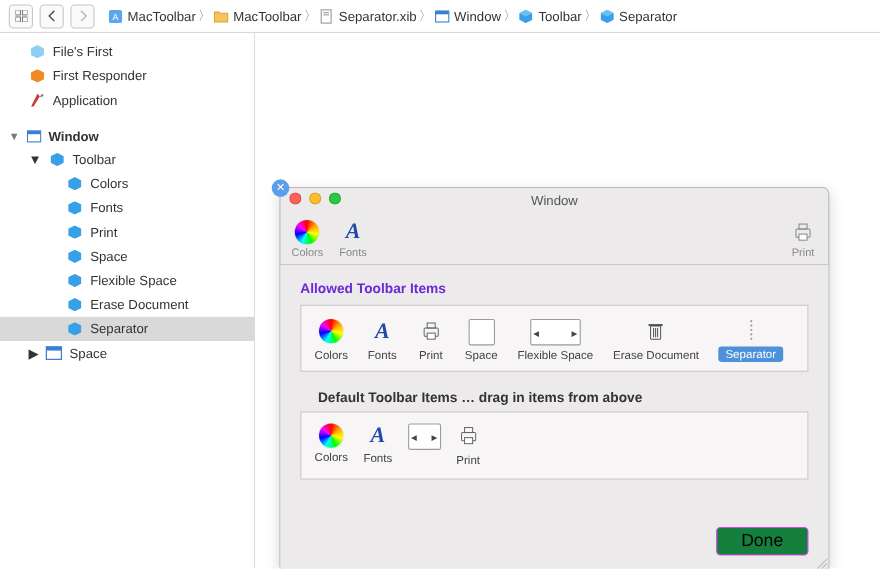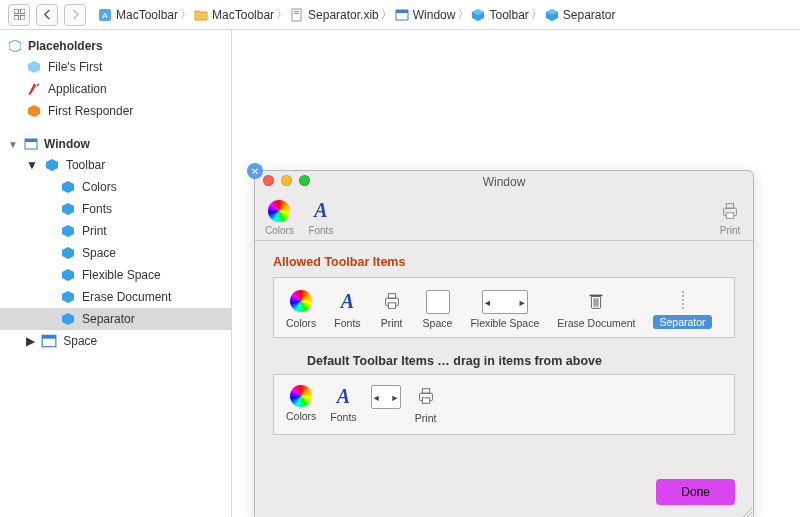--- a/index.html
+++ b/index.html
@@ -29,34 +29,34 @@
   .macwin-title { height:22px; display:flex; align-items:center; justify-content:center; position:relative; color:#555; }
   .traffic { position:absolute; left:8px; top:4px; display:flex; gap:7px; }
   .dot { width:11px; height:11px; border-radius:50%; border:0.5px solid rgba(0,0,0,0.15);}
   .red{background:#ff5f57;} .yel{background:#febc2e;} .grn{background:#28c840;}
   .close-badge { position:absolute; left:-8px; top:-8px; width:16px; height:16px; border-radius:50%; background:#5b9eea; color:#fff; font-size:10px; display:flex; align-items:center; justify-content:center;}
   .win-toolbar { height:48px; border-bottom:1px solid #c8c6c6; display:flex; align-items:center; padding:0 10px; gap:14px; }
   .tb-item { display:flex; flex-direction:column; align-items:center; gap:1px; color:#888; font-size:10px; }
   .tb-item .glyph { width:26px; height:26px; display:flex; align-items:center; justify-content:center; }
   .tb-right { margin-left:auto; }
   .win-body { flex:1; background:#eceaea; padding:14px 18px; display:flex; flex-direction:column; }
-  .sect-title { font-weight:600; font-size:12.5px; color:#c2410c; margin-bottom:8px; }
+  .sect-title { font-weight:600; font-size:12.5px; color:#6d28d9; margin-bottom:8px; }
   .allowed { border:1px solid #c8c6c6; background:#f7f5f5; padding:10px 12px 8px; display:flex; gap:18px; align-items:flex-end; }
   .allowed .it { display:flex; flex-direction:column; align-items:center; gap:3px; font-size:10.5px; color:#444; }
   .allowed .it .glyph { width:26px; height:26px; display:flex; align-items:center; justify-content:center; border:1px solid transparent;}
   .box { width:24px; height:24px; border:1px solid #9c9c9c; background:#fff; border-radius:2px; }
   .box.flex { width:46px; display:flex; align-items:center; justify-content:space-between; padding:0 2px; }
   .sep-lab { background:#4c91d9; color:#fff; border-radius:3px; padding:1px 6px; }
   .sep-glyph { display:flex; flex-direction:column; gap:2px; height:24px; justify-content:center; }
   .sep-glyph span{ width:2px; height:2px; background:#9c9c9c; border-radius:50%;}
-  .sect-title2 { font-weight:600; font-size:12.5px; color:#333; margin:16px 18px 6px;padding-left:16px; }
+  .sect-title2 { font-weight:600; font-size:12.5px; color:#333; margin:16px 0 6px;padding-left:16px; }
   .defaults { border:1px solid #c8c6c6; background:#f7f5f5; padding:10px 12px; display:flex; gap:14px; width:100%; }
   .defaults .it { display:flex; flex-direction:column; align-items:center; gap:3px; font-size:10.5px; color:#444; }
   .done-row { margin-top:auto; display:flex; justify-content:flex-end; padding-top:10px;}
-  .btn { background:#d946ef; border:3px solid #d946ef; border-radius:4px; padding:3px 22px; font-size:12px;}
+  .btn { background:#15803d; border:1px solid #d946ef; border-radius:4px; padding:3px 22px; font-size:16px;}
   .resize { position:absolute; right:0; bottom:0; width:14px; height:14px;}
   
   .folder{ color:#52aef0; }
   .orange{ color:#f28b24; }
   .paint { color:#cc3a3a;}
   .fontA { font-family: Georgia, 'Times New Roman', serif; font-style:italic; font-size:20px; color:#1f4aa8; font-weight:600;}
   .colorwheel { width:22px; height:22px; border-radius:50%; background:conic-gradient(red,orange,yellow,lime,cyan,blue,magenta,red); box-shadow:0 0 1px rgba(0,0,0,0.3);}
   .printer svg{width:22px;height:22px;}
 </style>
 </head>
@@ -140,52 +140,44 @@
               <path d="M6 0L12 3 6 6 0 3z" fill="#6bc0f3"></path>
             </svg>
           </span>
         <span>Separator</span>
       </div>
     </div>
   </div>
 
   <div class="body">
     <div class="sidebar">
-      <div class="sec-head indent-0">
-        <span class="crumb-ico">
-            <svg class="cube" viewBox="0 0 12 12">
-              <path d="M6 0L12 3v6L6 12 0 9V3z" fill="none" stroke="#38a0e8"></path>
-            </svg>
-          </span>
-        <span style="font-weight:600">Placeholders</span>
-      </div>
       <div class="tree-item indent-1">
         <span class="ico">
             <svg class="cube" viewBox="0 0 12 12">
               <path d="M6 0L12 3v6L6 12 0 9V3z" fill="#8ed0f4"></path>
             </svg>
           </span>
         <span>File's First</span>
       </div>
       <div class="tree-item indent-1">
+        <span class="ico orange">
+            <svg class="cube" viewBox="0 0 12 12">
+              <path d="M6 0L12 3v6L6 12 0 9V3z" fill="#f28b24"></path>
+            </svg>
+          </span>
+        <span>First Responder</span>
+      </div>
+      <div class="tree-item indent-1">
         <span class="ico paint">
             <svg viewBox="0 0 14 14">
               <path d="M2 12 L7 2 L9 4 L4 12z" fill="#cc3a3a"></path>
               <path d="M9 4l2-2 1 1-2 2z" fill="#7a7a7a"></path>
             </svg>
           </span>
         <span>Application</span>
-      </div>
-      <div class="tree-item indent-1">
-        <span class="ico orange">
-            <svg class="cube" viewBox="0 0 12 12">
-              <path d="M6 0L12 3v6L6 12 0 9V3z" fill="#f28b24"></path>
-            </svg>
-          </span>
-        <span>First Responder</span>
       </div>
 
       <div style="height:12px"></div>
 
       <div class="sec-head indent-0">
         <span class="disc">▼</span>
         <span class="crumb-ico">
             <svg viewBox="0 0 14 14">
               <rect x="1" y="2" width="12" height="10" fill="#fff" stroke="#3a7fd4"></rect>
               <rect x="1" y="2" width="12" height="3" fill="#3a7fd4"></rect>

